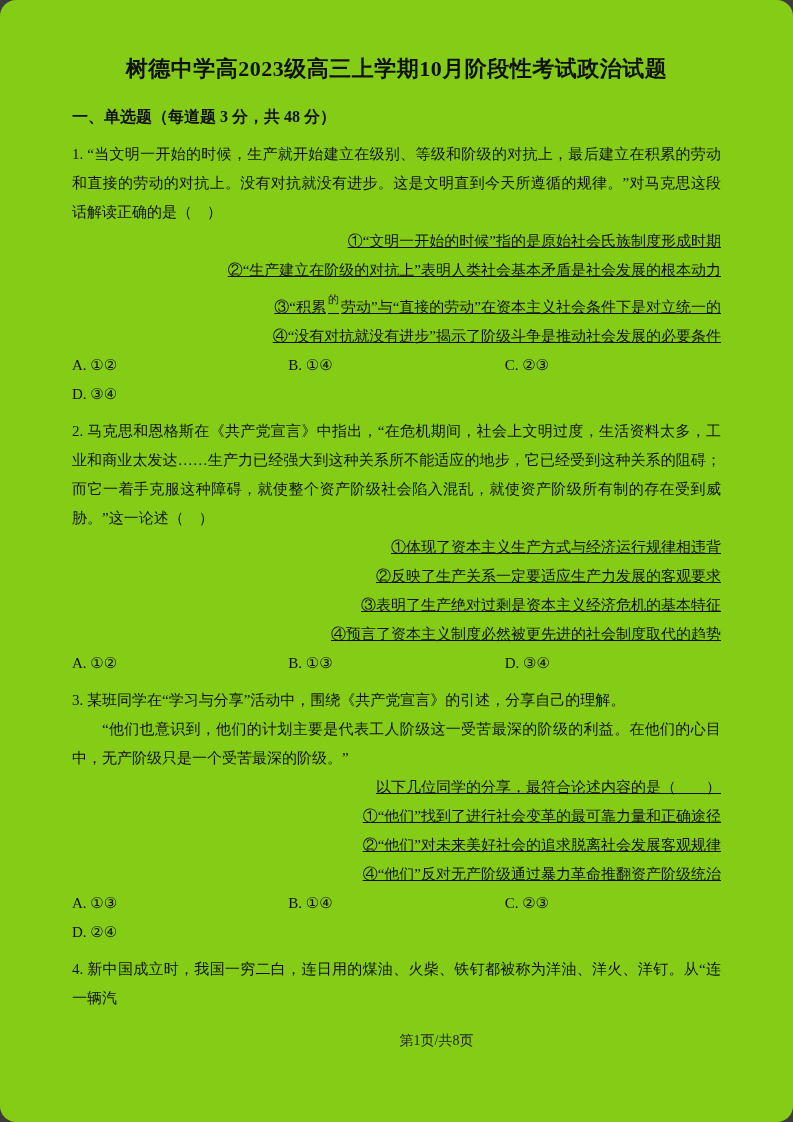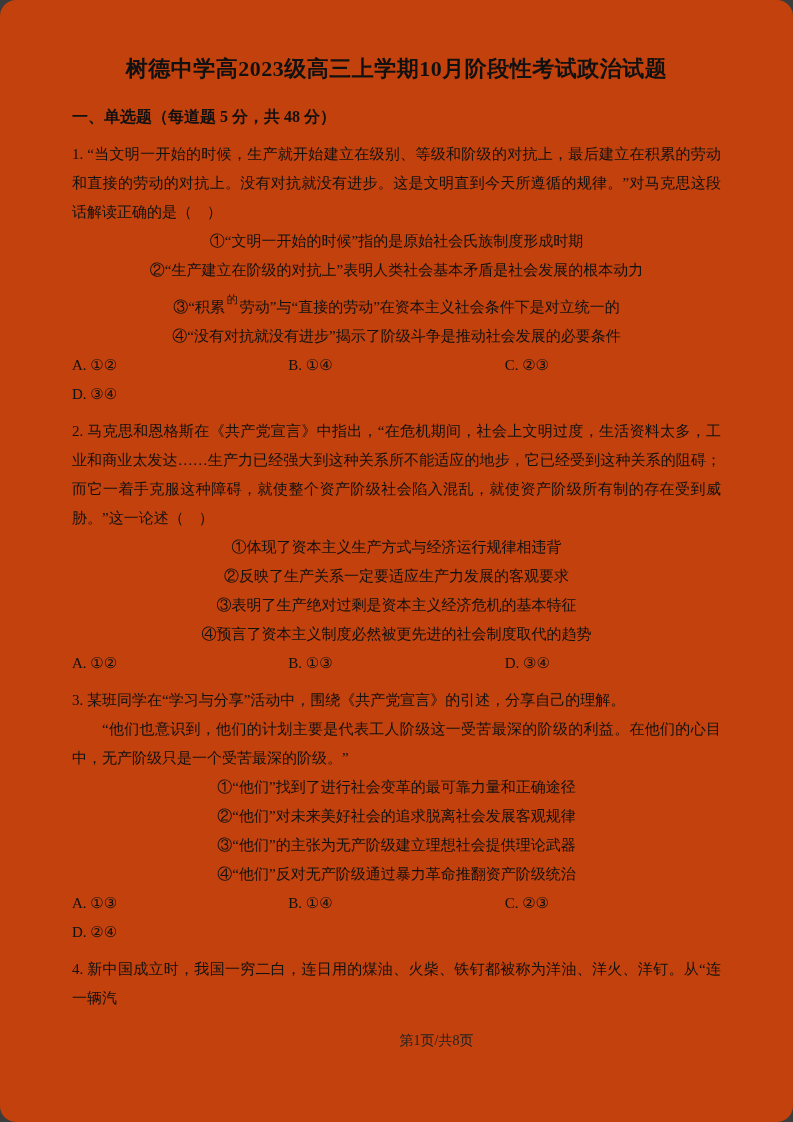--- a/index.html
+++ b/index.html
@@ -10,21 +10,21 @@
     width: 793px;
     height: 1122px;
     background: #3c3c3c;
     font-family: "Liberation Serif", "DejaVu Serif", serif;
   }
   .page {
     position: relative;
     width: 793px;
     height: 1122px;
     box-sizing: border-box;
-    background: #c2410c;
+    background: #84cc16;
     border-radius: 16px;
     padding: 52px 72px 0 72px;
     overflow: hidden;
     color: #111;
   }
   .title {
     margin: 0;
     text-align: center;
     font-size: 22px;
     font-weight: bold;
@@ -40,21 +40,22 @@
   .question {
     margin-top: 8px;
   }
   .question p {
     margin: 0;
     font-size: 15px;
     line-height: 29px;
     text-align: justify;
   }
   .question p.item {
-    text-align: center;
+    text-align: right;
+    text-decoration: underline;
   }
   .quote {
     text-indent: 2em;
   }
   .answers {
     display: grid;
     grid-template-columns: repeat(3, 1fr);
     font-size: 15px;
     line-height: 29px;
   }
@@ -77,21 +78,21 @@
     padding-left: 40px;
   }
 </style>
 </head>
 <body>
 
 <div class="page">
 
   <h1 class="title">树德中学高2023级高三上学期10月阶段性考试政治试题</h1>
 
-  <h2 class="section-heading">一、单选题（每道题 5 分，共 48 分）</h2>
+  <h2 class="section-heading">一、单选题（每道题 3 分，共 48 分）</h2>
 
   <div class="question">
     <p>1. “当文明一开始的时候，生产就开始建立在级别、等级和阶级的对抗上，最后建立在积累的劳动和直接的劳动的对抗上。没有对抗就没有进步。这是文明直到今天所遵循的规律。”对马克思这段话解读正确的是（　）</p>
     <p class="item">①“文明一开始的时候”指的是原始社会氏族制度形成时期</p>
     <p class="item">②“生产建立在阶级的对抗上”表明人类社会基本矛盾是社会发展的根本动力</p>
     <p class="item"><span>③“积累</span><span class="sup-char">的</span><span>劳动”与“直接的劳动”在资本主义社会条件下是对立统一的</span></p>
     <p class="item">④“没有对抗就没有进步”揭示了阶级斗争是推动社会发展的必要条件</p>
     <div class="answers">
       <span>A. ①②</span>
       <span>B. ①④</span>
@@ -109,23 +110,23 @@
     <div class="answers">
       <span>A. ①②</span>
       <span>B. ①③</span>
       <span>D. ③④</span>
     </div>
   </div>
 
   <div class="question">
     <p>3. 某班同学在“学习与分享”活动中，围绕《共产党宣言》的引述，分享自己的理解。</p>
     <p class="quote">“他们也意识到，他们的计划主要是代表工人阶级这一受苦最深的阶级的利益。在他们的心目中，无产阶级只是一个受苦最深的阶级。”</p>
+    <p class="item">以下几位同学的分享，最符合论述内容的是（　　）</p>
     <p class="item">①“他们”找到了进行社会变革的最可靠力量和正确途径</p>
     <p class="item">②“他们”对未来美好社会的追求脱离社会发展客观规律</p>
-    <p class="item">③“他们”的主张为无产阶级建立理想社会提供理论武器</p>
     <p class="item">④“他们”反对无产阶级通过暴力革命推翻资产阶级统治</p>
     <div class="answers">
       <span>A. ①③</span>
       <span>B. ①④</span>
       <span>C. ②③</span>
       <span>D. ②④</span>
     </div>
   </div>
 
   <div class="question">

